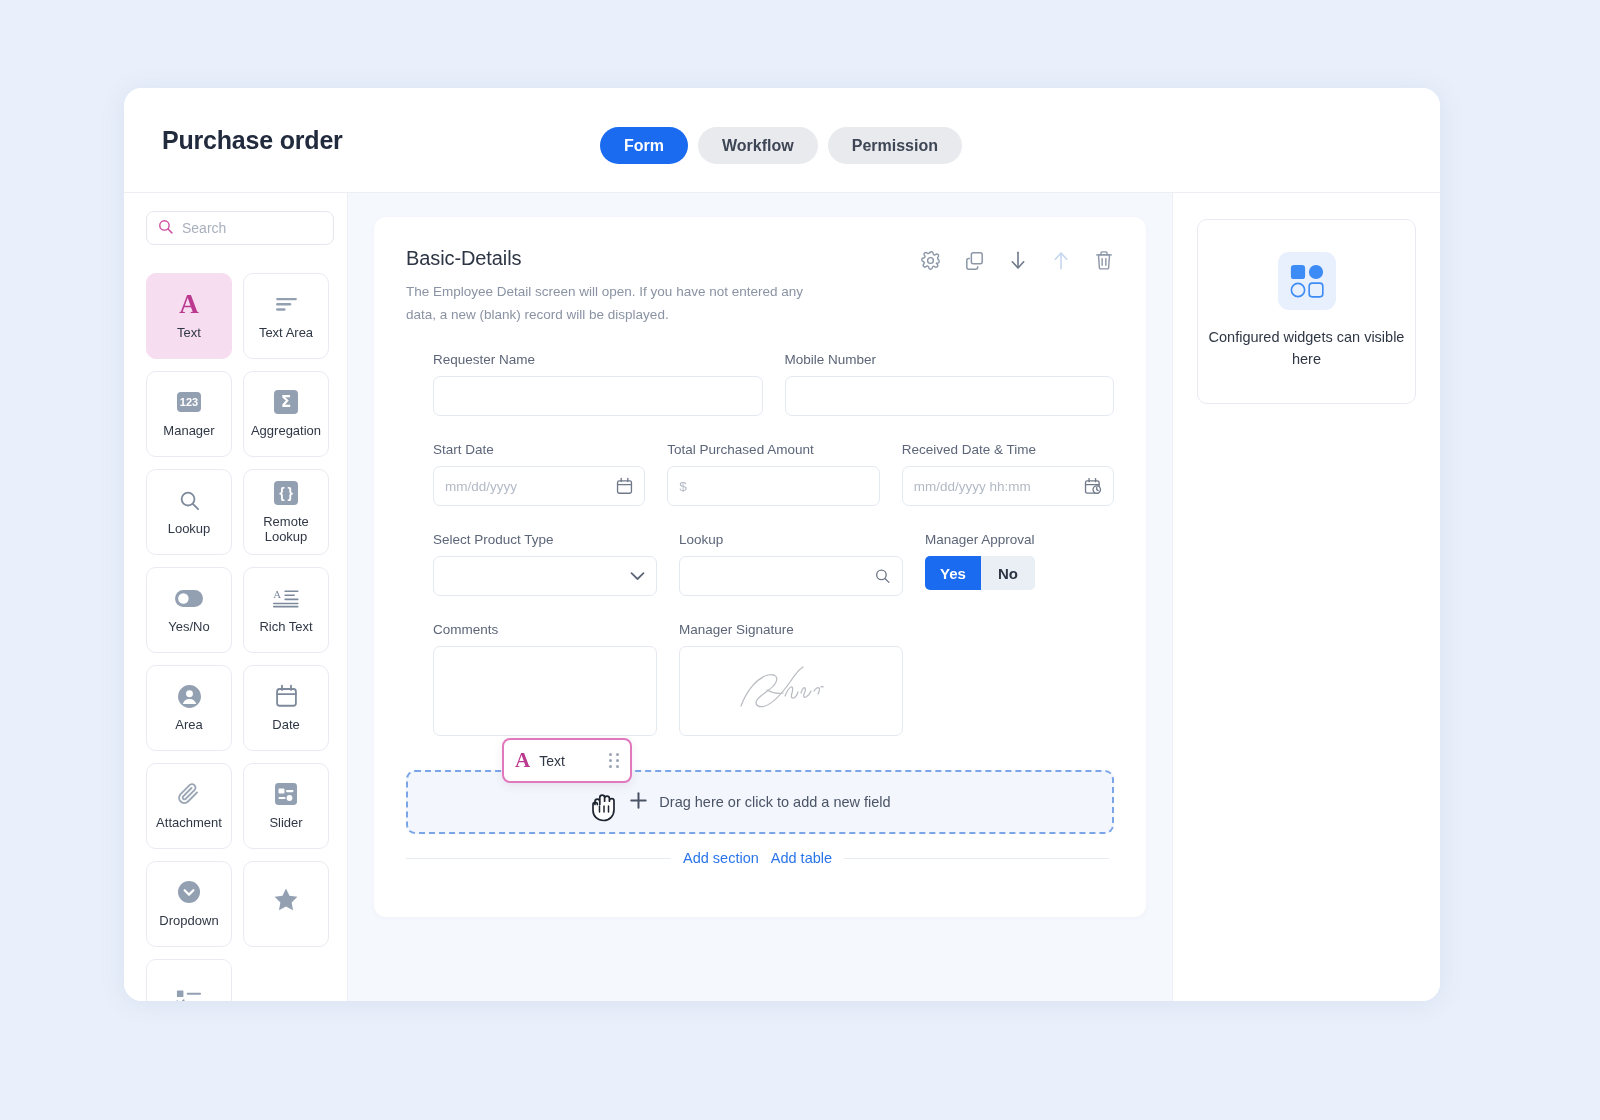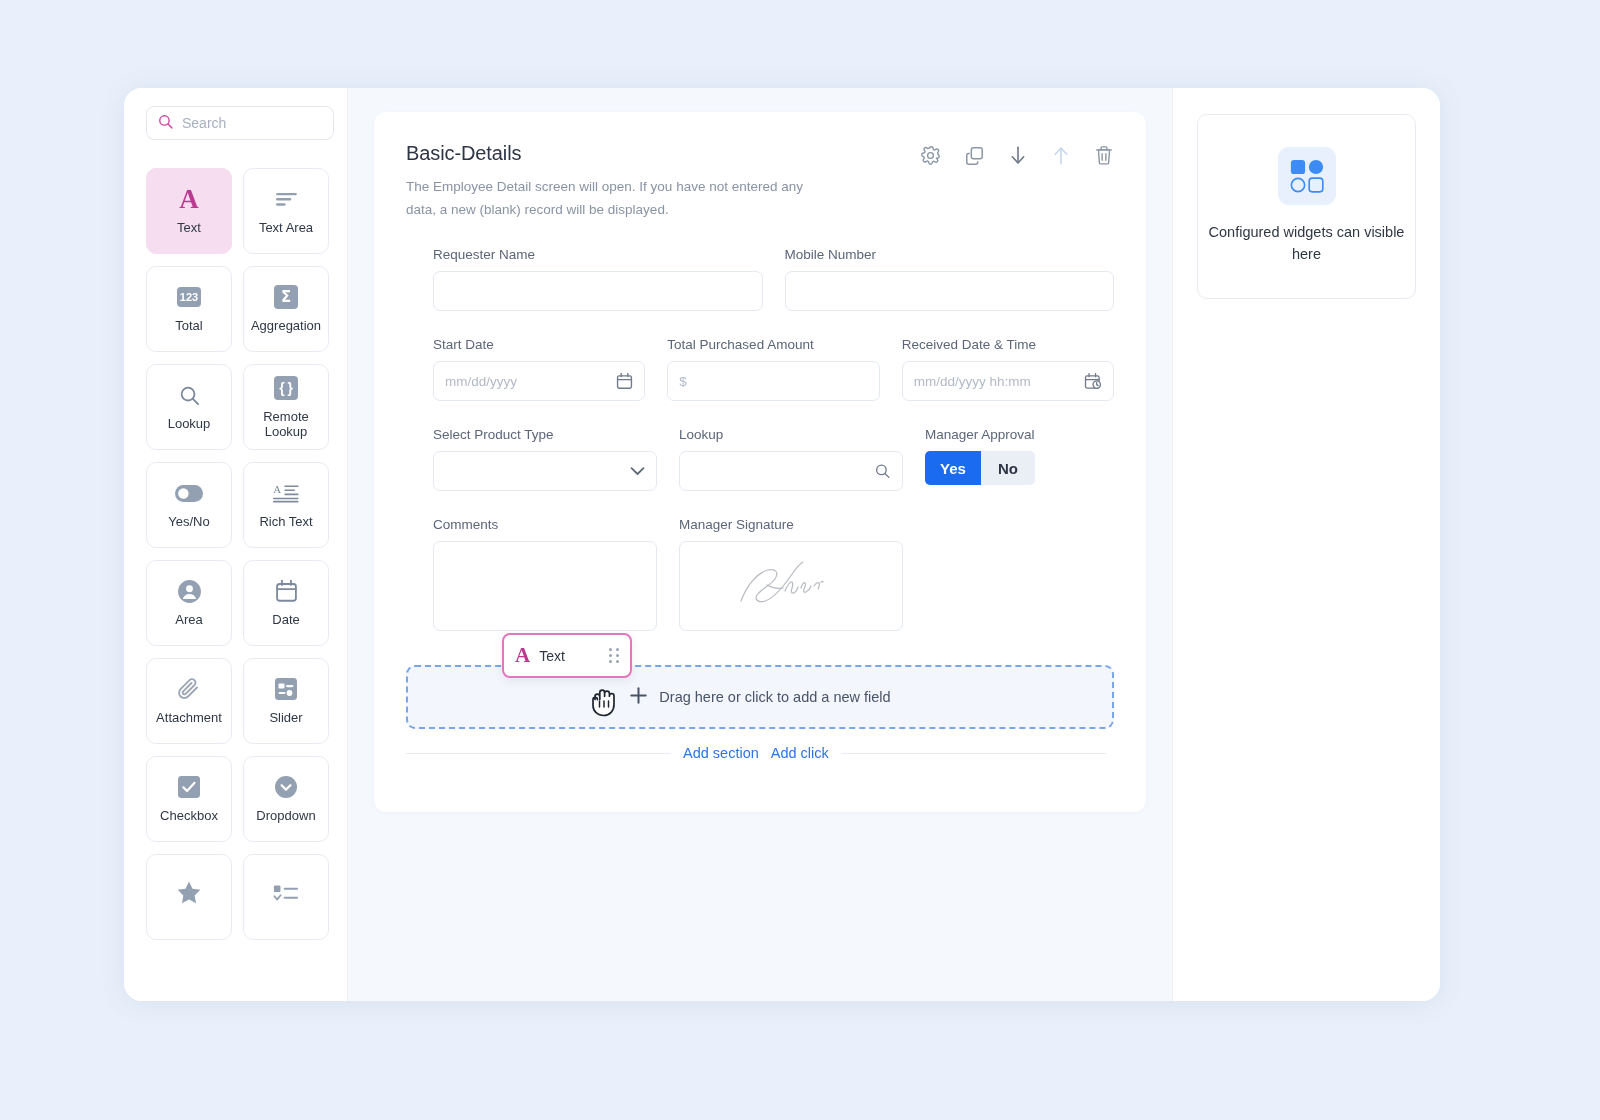--- a/index.html
+++ b/index.html
@@ -383,20 +383,29 @@
     text-align: center;
     line-height: 1.5;
   }
 </style>
 </head>
 <body>
 
 <div class="page-frame">
   <div class="app-window">
 
+    <div class="app-header">
+      <div class="app-title">Purchase order</div>
+
+      <div class="tabs">
+        <button class="tab active">Form</button>
+        <button class="tab">Workflow</button>
+        <button class="tab">Permission</button>
+      </div>
+    </div>
 
     <div class="app-body">
 
       <div class="palette">
 
         <div class="search-box">
           <span>
             <svg width="17" height="17" viewBox="0 0 24 24" fill="none" stroke="#cf4ba0" stroke-width="2">
               <circle cx="10.5" cy="10.5" r="6.6"></circle>
                 <line x1="15.6" y1="15.6" x2="21" y2="21" stroke-linecap="round"></line>
@@ -422,21 +431,21 @@
                 <rect x="2" y="13" width="10" height="2.6" rx="1.3" fill="#93a0b2"></rect>
               </svg>
             </div>
             <div class="tile-label">Text Area</div>
           </div>
 
           <div class="tile">
             <div class="tile-icon">
                 <span class="sq-icon">123</span>
               </div>
-            <div class="tile-label">Total</div>
+            <div class="tile-label">Manager</div>
           </div>
 
           <div class="tile">
             <div class="tile-icon">
                 <span class="sq-icon sigma">Σ</span>
               </div>
             <div class="tile-label">Aggregation</div>
           </div>
 
           <div class="tile">
@@ -518,29 +527,20 @@
                 <rect x="1" y="1" width="22" height="22" rx="3.4" fill="#93a0b2"></rect>
                 <rect x="4.5" y="6.5" width="6" height="5" rx="1" fill="#ffffff"></rect>
                 <rect x="12" y="8" width="7.5" height="2.2" rx="1.1" fill="#ffffff"></rect>
                 <circle cx="15.5" cy="16" r="2.9" fill="#ffffff"></circle>
                 <rect x="4.5" y="14.9" width="7" height="2.2" rx="1.1" fill="#ffffff"></rect>
               </svg>
             </div>
             <div class="tile-label">Slider</div>
           </div>
 
-          <div class="tile">
-            <div class="tile-icon">
-              <svg width="24" height="24" viewBox="0 0 24 24">
-                <rect x="1" y="1" width="22" height="22" rx="3.4" fill="#93a0b2"></rect>
-                <path d="M6.3 12.3l3.7 3.7 7.6-8.2" fill="none" stroke="#ffffff" stroke-width="2.2" stroke-linecap="round" stroke-linejoin="round"></path>
-              </svg>
-            </div>
-            <div class="tile-label">Checkbox</div>
-          </div>
 
           <div class="tile">
             <div class="tile-icon">
               <svg width="24" height="24" viewBox="0 0 24 24">
                 <circle cx="12" cy="12" r="11" fill="#93a0b2"></circle>
                 <path d="M7.6 10.2 12 14.6l4.4-4.4" fill="none" stroke="#ffffff" stroke-width="2.2" stroke-linecap="round" stroke-linejoin="round"></path>
               </svg>
             </div>
             <div class="tile-label">Dropdown</div>
           </div>
@@ -754,21 +754,21 @@
                 <line x1="11.5" y1="18" x2="11.5" y2="24" stroke="#1e2430" stroke-width="1.5" stroke-linecap="round"></line>
                 <line x1="16" y1="18" x2="16" y2="24" stroke="#1e2430" stroke-width="1.5" stroke-linecap="round"></line>
                 <line x1="20.5" y1="18" x2="20.5" y2="24" stroke="#1e2430" stroke-width="1.5" stroke-linecap="round"></line>
               </svg>
             </span>
           </div>
 
           <div class="add-links">
             <div class="rule"></div>
             <span class="add-link">Add section</span>
-            <span class="add-link">Add click</span>
+            <span class="add-link">Add table</span>
             <div class="rule"></div>
           </div>
 
         </div>
       </div>
 
       <div class="right-panel">
         <div class="widget-card">
           <div class="widget-icon-bg">
             <svg width="36" height="36" viewBox="0 0 38 38">

